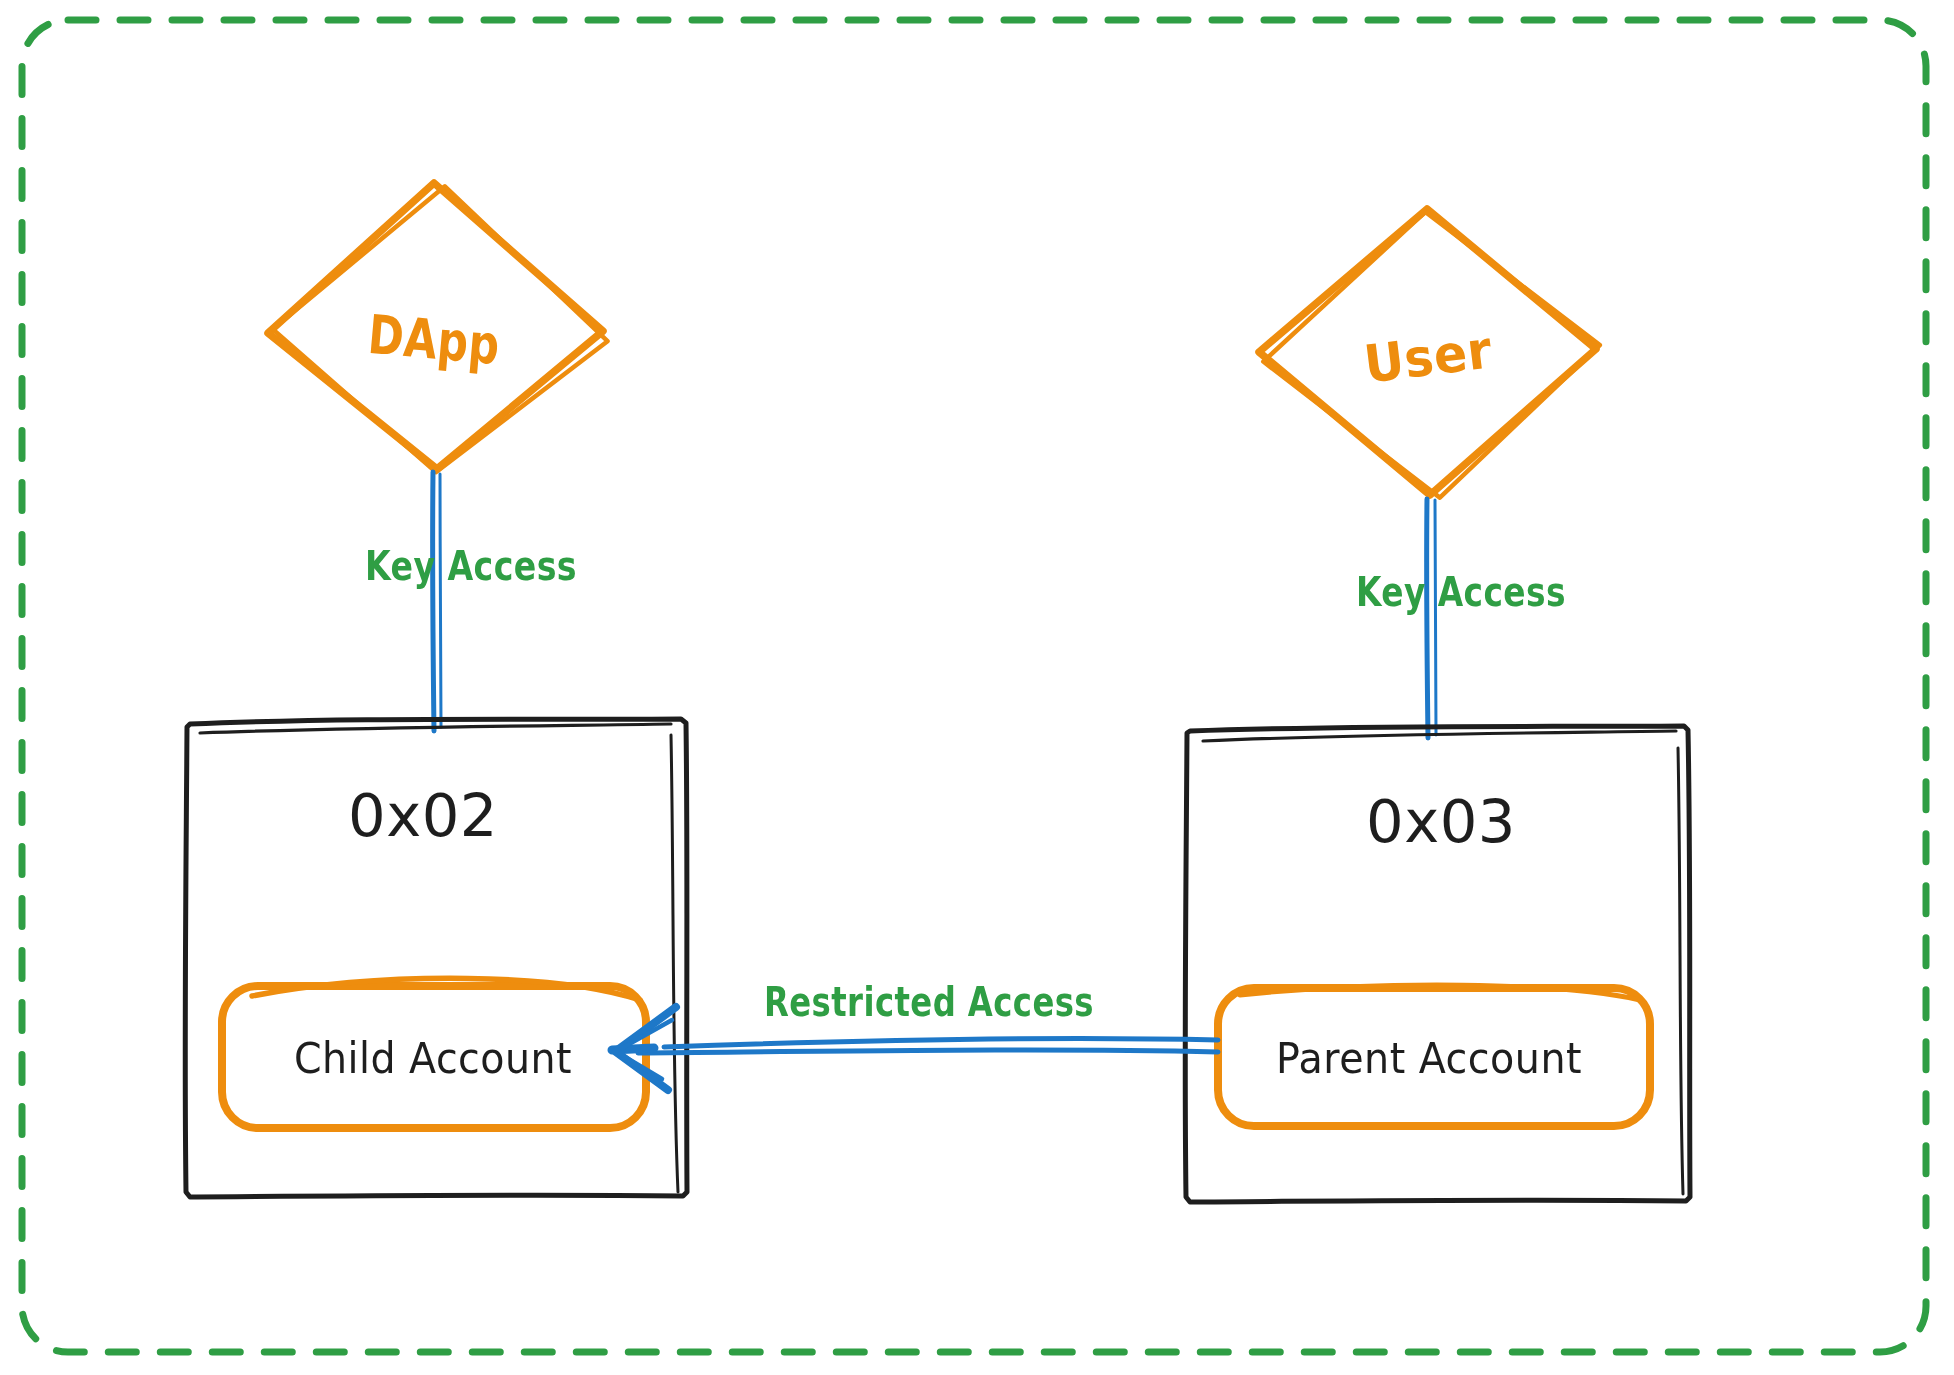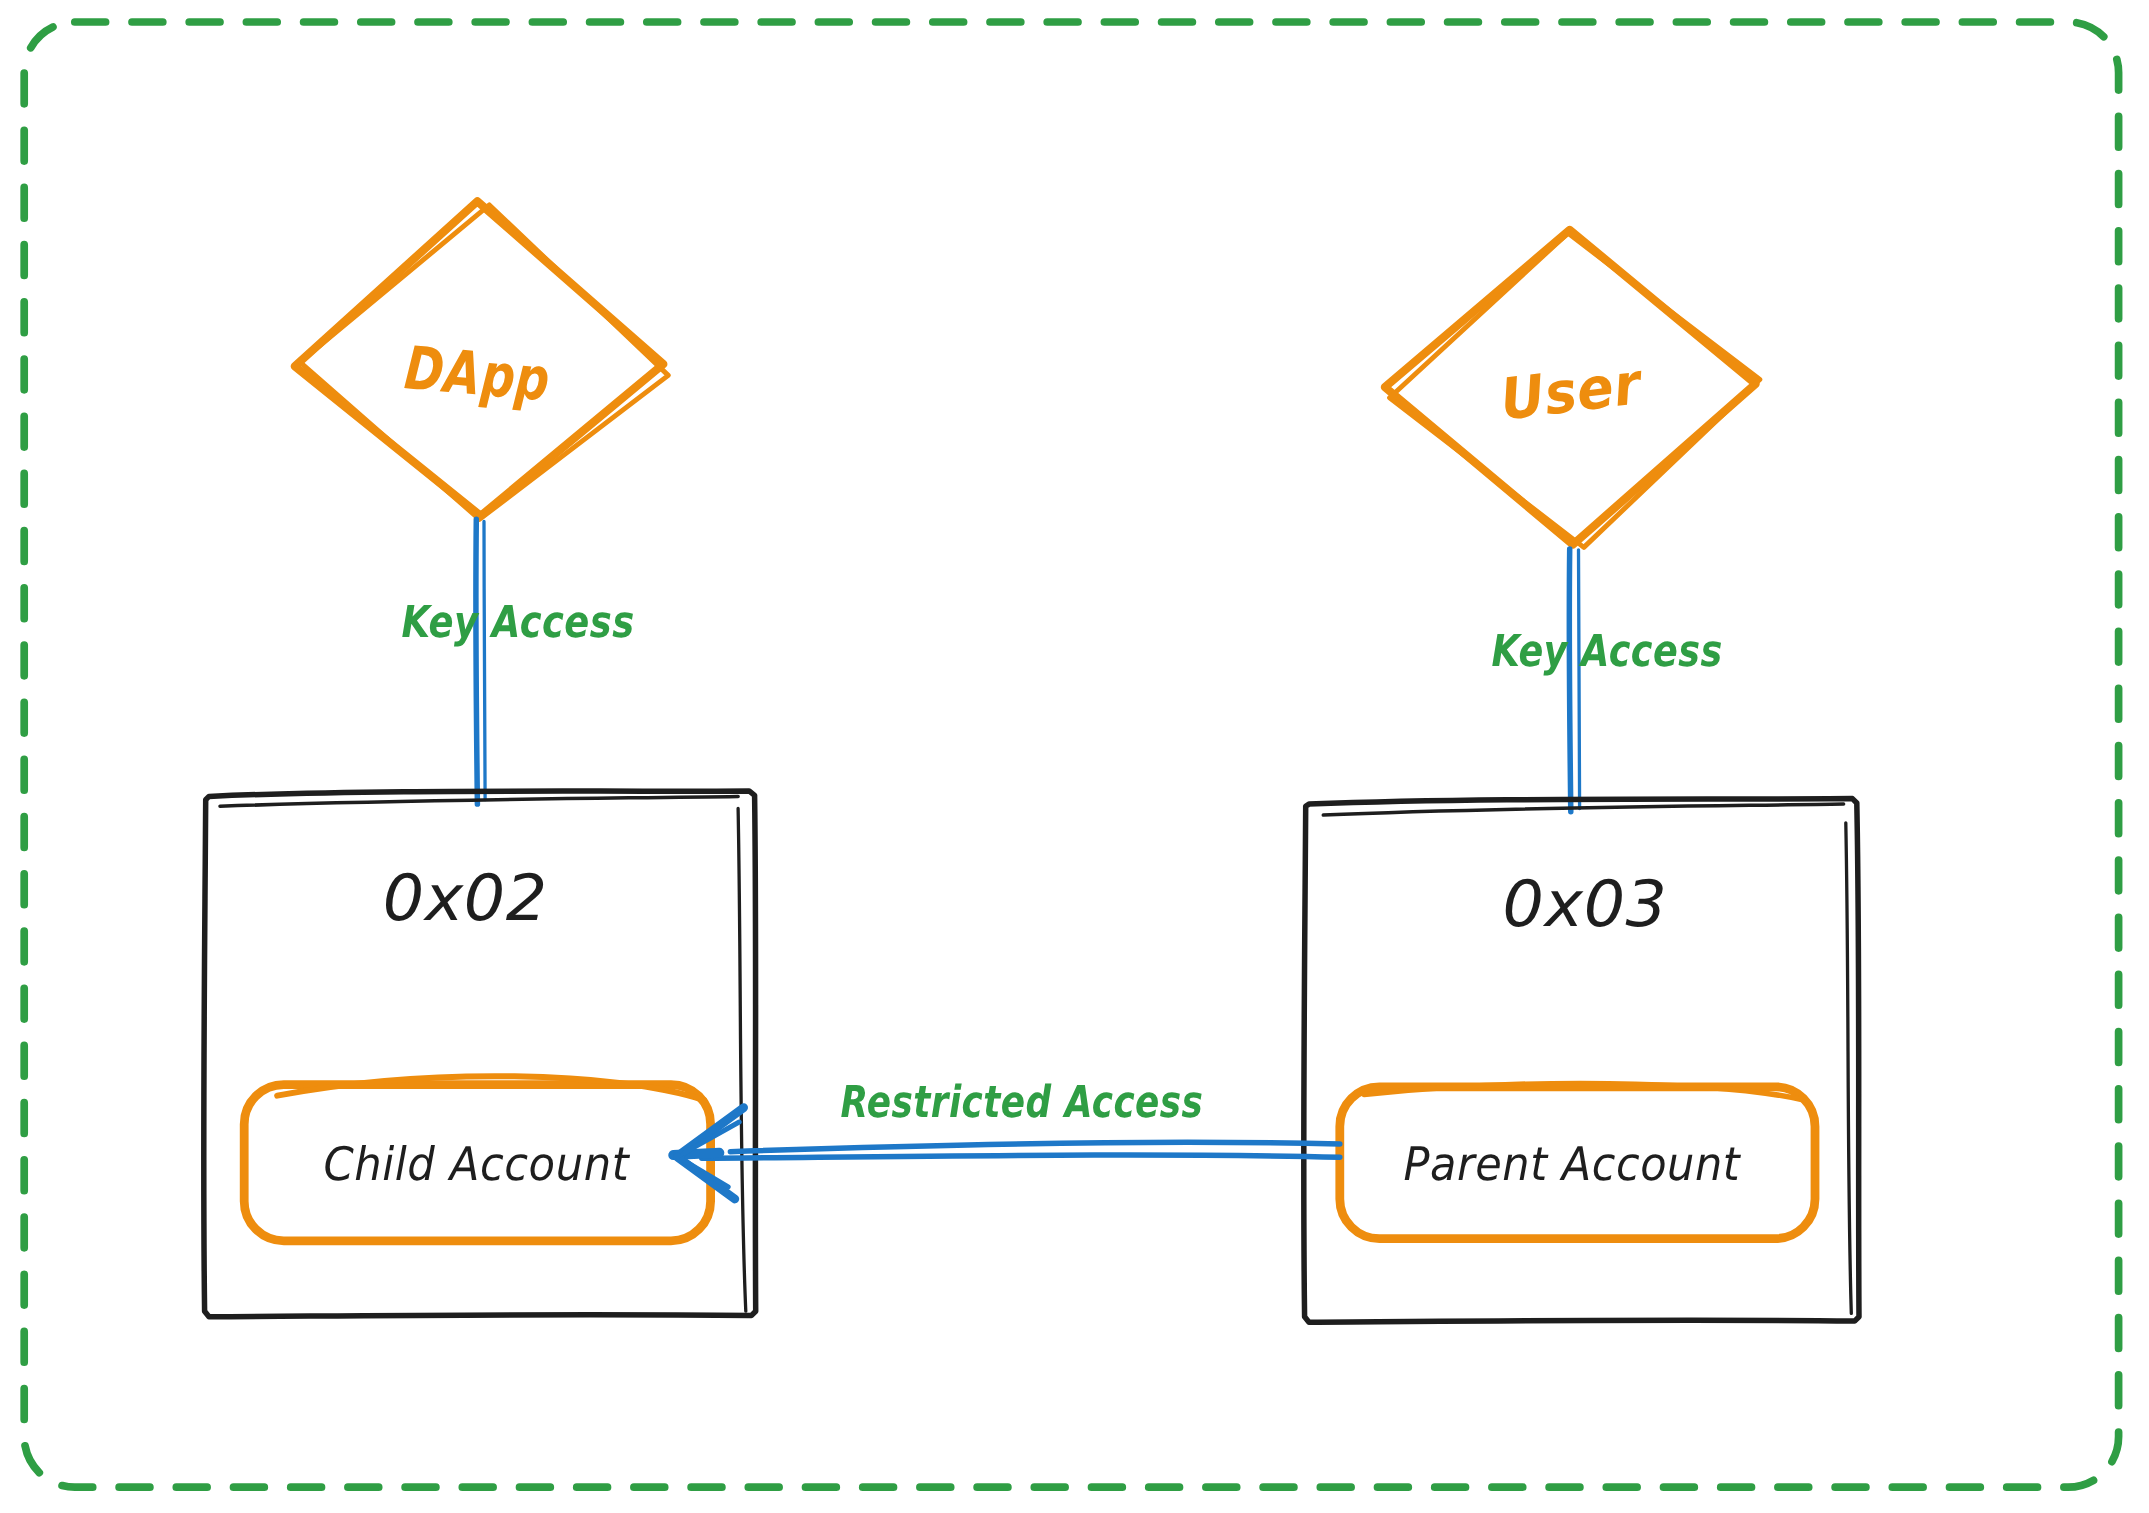--- a/index.html
+++ b/index.html
@@ -6,21 +6,20 @@
     margin: 0;
     padding: 0;
     background: #ffffff;
     font-family: "DejaVu Sans", "Liberation Sans", sans-serif;
   }
   .stage {
     width: 1954px;
     height: 1375px;
     position: relative;
     background: var(--c-bg, #ffffff);
-    font-style: italic;
   }
   svg { display: block; }
 
   
   .s-orange { stroke: var(--c-orange, #ee8d0e); fill: none; stroke-linecap: round; stroke-linejoin: round; }
   .s-ink    { stroke: var(--c-ink, #1e1e1e);    fill: none; stroke-linecap: round; stroke-linejoin: round; }
   .s-blue   { stroke: var(--c-blue, #1e78c8);   fill: none; stroke-linecap: round; stroke-linejoin: round; }
   .s-green  { stroke: var(--c-green, #2f9e44);  fill: none; stroke-linecap: round; stroke-linejoin: round; }
 
   

